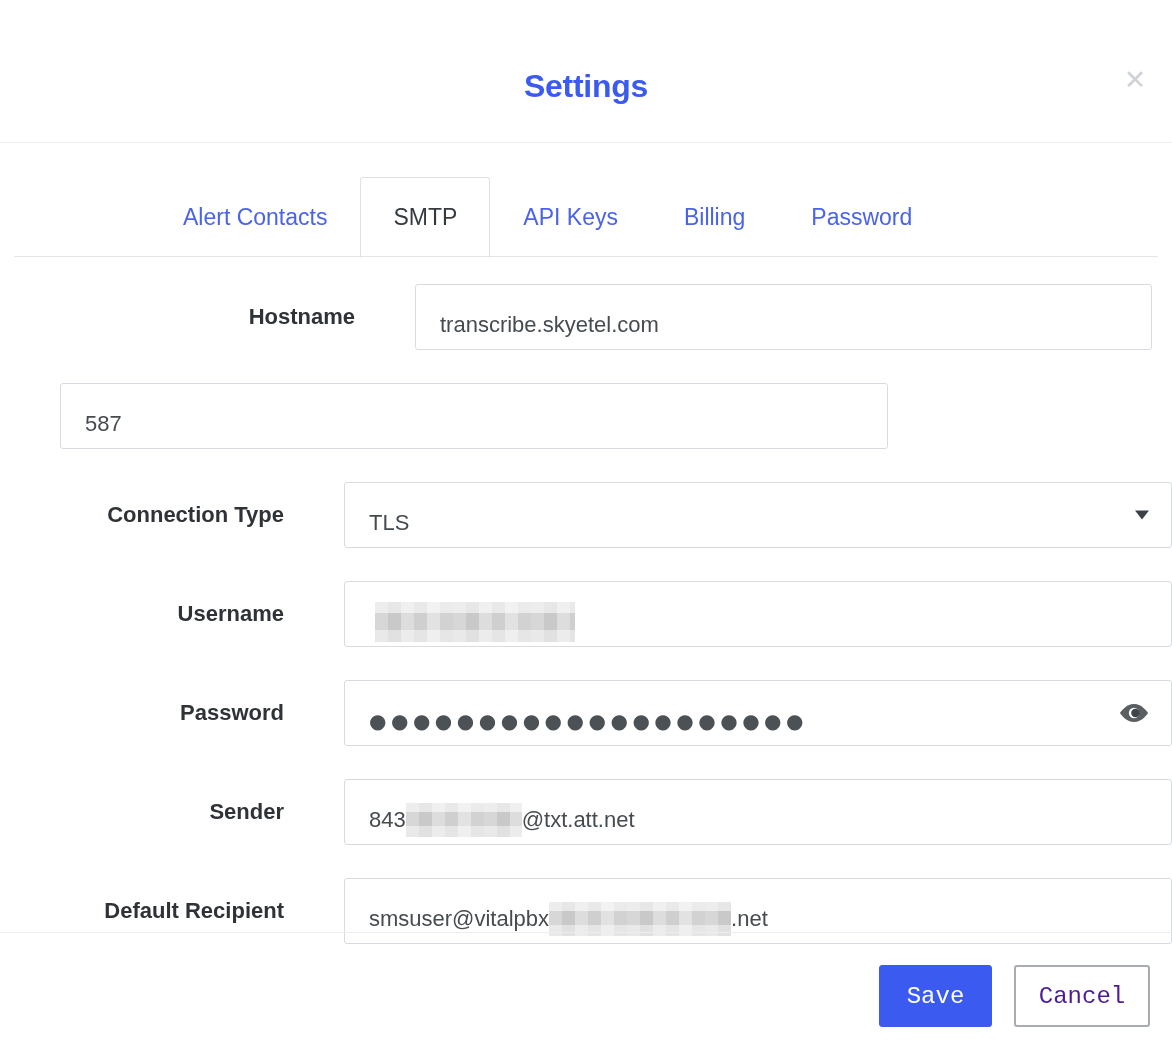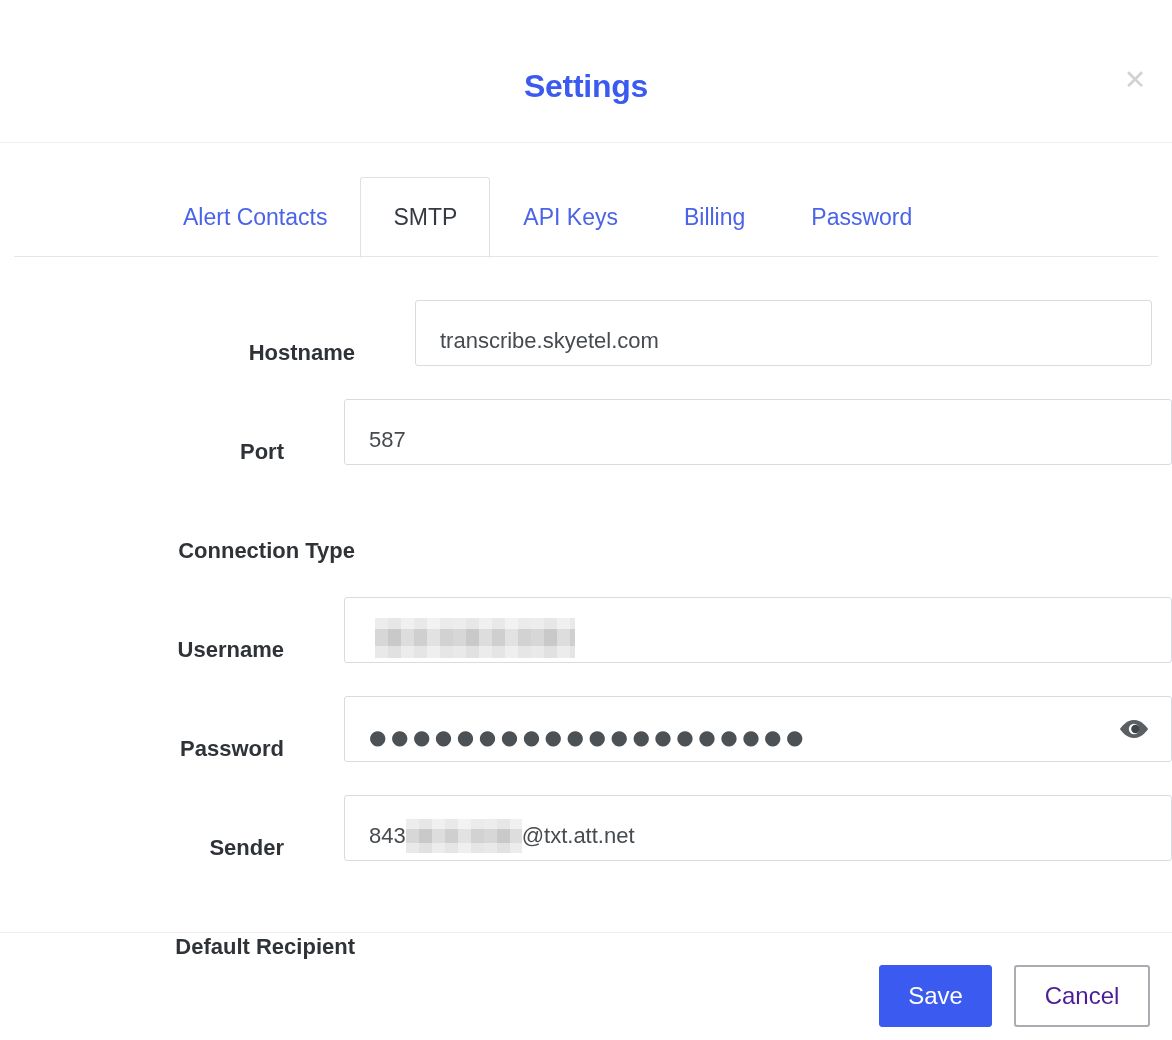--- a/index.html
+++ b/index.html
@@ -94,21 +94,21 @@
     margin-bottom: -1px;
     border-radius: 3px 3px 0 0;
   }
 
   
   .form {
     padding-top: 10px;
   }
   .form-row {
     display: flex;
-    align-items: flex-end;
+    align-items: center;
     height: 99px;
   }
   .form-label {
     width: 355px;
     text-align: right;
     font-size: 22px;
     font-weight: bold;
     color: #2f3337;
     padding-right: 0;
     box-sizing: border-box;
@@ -219,20 +219,21 @@
     height: 108px;
     border-top: 1px solid #ededf0;
     box-sizing: border-box;
   }
   .footer-btns {
     position: absolute;
     right: 22px;
     top: 32px;
     display: flex;
     align-items: center;
+    font-family: Liberation Mono, monospace;
   }
   .btn {
     font-size: 24px;
     border-radius: 3px;
     cursor: pointer;
     display: flex;
     align-items: center;
     justify-content: center;
     box-sizing: border-box;
     height: 62px;
@@ -285,30 +286,35 @@
   <div class="form-row">
     <div class="form-label">Hostname</div>
     <div class="field-col">
       <div class="field">
         <span class="field-text">transcribe.skyetel.com</span>
       </div>
     </div>
   </div>
 
   <div class="form-row">
-    <div class="form-label">Port</div>
     <div class="field-col">
       <div class="field wide">
         <span class="field-text">587</span>
       </div>
     </div>
   </div>
 
   <div class="form-row">
     <div class="form-label">Connection Type</div>
+    <div class="field-col">
+      <div class="field wide">
+        <span class="field-text">TLS</span>
+        <span class="caret"></span>
+      </div>
+    </div>
   </div>
 
   <div class="form-row">
     <div class="form-label">Username</div>
     <div class="field-col">
       <div class="field wide">
         <span class="redact username"></span>
       </div>
     </div>
   </div>
@@ -335,20 +341,27 @@
       <div class="field wide">
         <span class="field-text">843</span>
           <span class="redact sender"></span>
           <span class="field-text">@txt.att.net</span>
       </div>
     </div>
   </div>
 
   <div class="form-row">
     <div class="form-label">Default Recipient</div>
+    <div class="field-col">
+      <div class="field wide">
+        <span class="field-text">smsuser@vitalpbx</span>
+          <span class="redact recipient"></span>
+          <span class="field-text">.net</span>
+      </div>
+    </div>
   </div>
 
 </div>
 
 <div class="footer">
   <div class="footer-btns">
     <div class="btn btn-save">Save</div>
     <div class="btn btn-cancel">Cancel</div>
   </div>
 </div>

